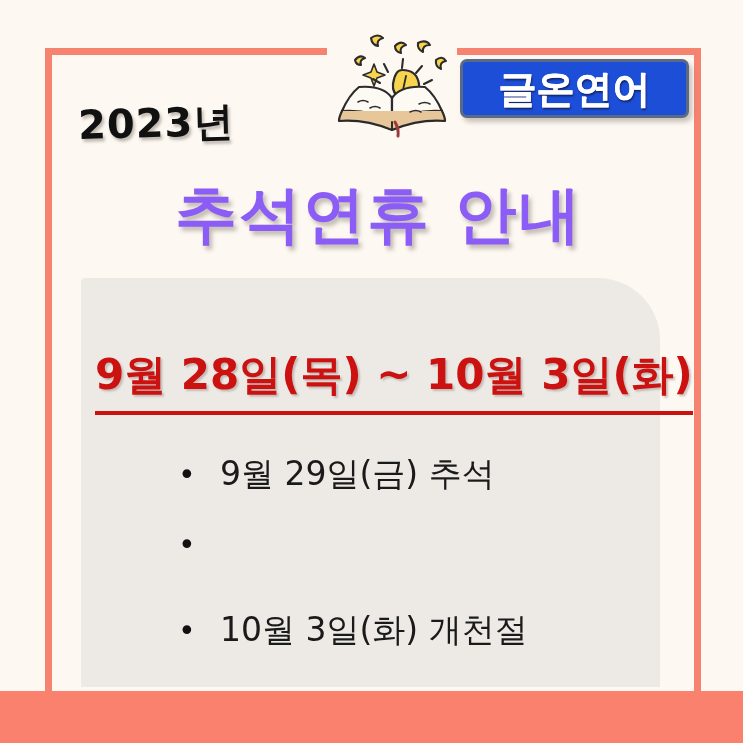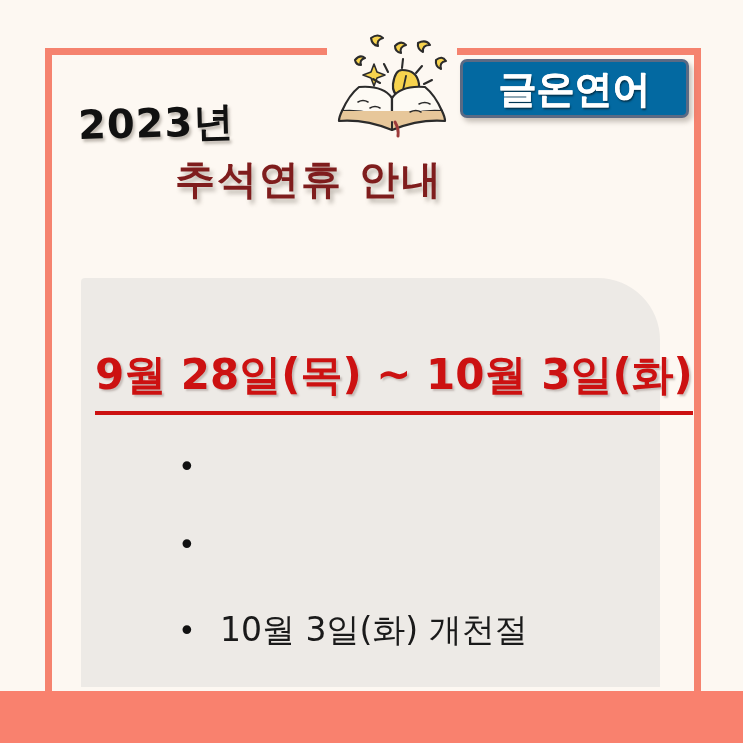--- a/index.html
+++ b/index.html
@@ -87,37 +87,37 @@
     font-weight: 700;
     color: #111111;
     letter-spacing: 1px;
     text-shadow: 2px 3px 3px rgba(120,110,100,0.45);
     transform: rotate(-1.5deg);
   }
 
   .main-title {
     position: absolute;
     left: 175px;
-    top: 152px;
-    font-family: "DejaVu Sans", sans-serif;
-    font-size: 40px;
-    font-weight: 700;
-    color: #7f1d1d;
+    top: 173px;
+    font-family: "DejaVu Sans", sans-serif;
+    font-size: 62px;
+    font-weight: 700;
+    color: #8b5cf6;
     letter-spacing: 2px;
     text-shadow: 3px 4px 4px rgba(120,110,100,0.45);
   }
 
   
   .logo-badge {
     position: absolute;
     left: 460px;
     top: 59px;
     width: 229px;
     height: 59px;
-    background: #0369a1;
+    background: #1d4ed8;
     border: 3px solid #5a6a84;
     border-radius: 7px;
     box-sizing: border-box;
     display: flex;
     align-items: center;
     justify-content: center;
     box-shadow: 3px 4px 5px rgba(120,110,100,0.4);
   }
   .logo-badge-text {
     font-family: "DejaVu Sans", sans-serif;
@@ -246,20 +246,21 @@
 
   <div class="logo-badge">
     <span class="logo-badge-text">글온연어</span>
   </div>
 
   <div class="date-heading">9월 28일(목) ~ 10월 3일(화)</div>
 
   <ul class="holiday-list">
     <li class="holiday-item">
       <span class="holiday-bullet">•</span>
+      <span class="holiday-label">9월 29일(금) 추석</span>
     </li>
     <li class="holiday-item">
       <span class="holiday-bullet">•</span>
     </li>
     <li class="holiday-item">
       <span class="holiday-bullet">•</span>
       <span class="holiday-label">10월 3일(화) 개천절</span>
     </li>
   </ul>
 

